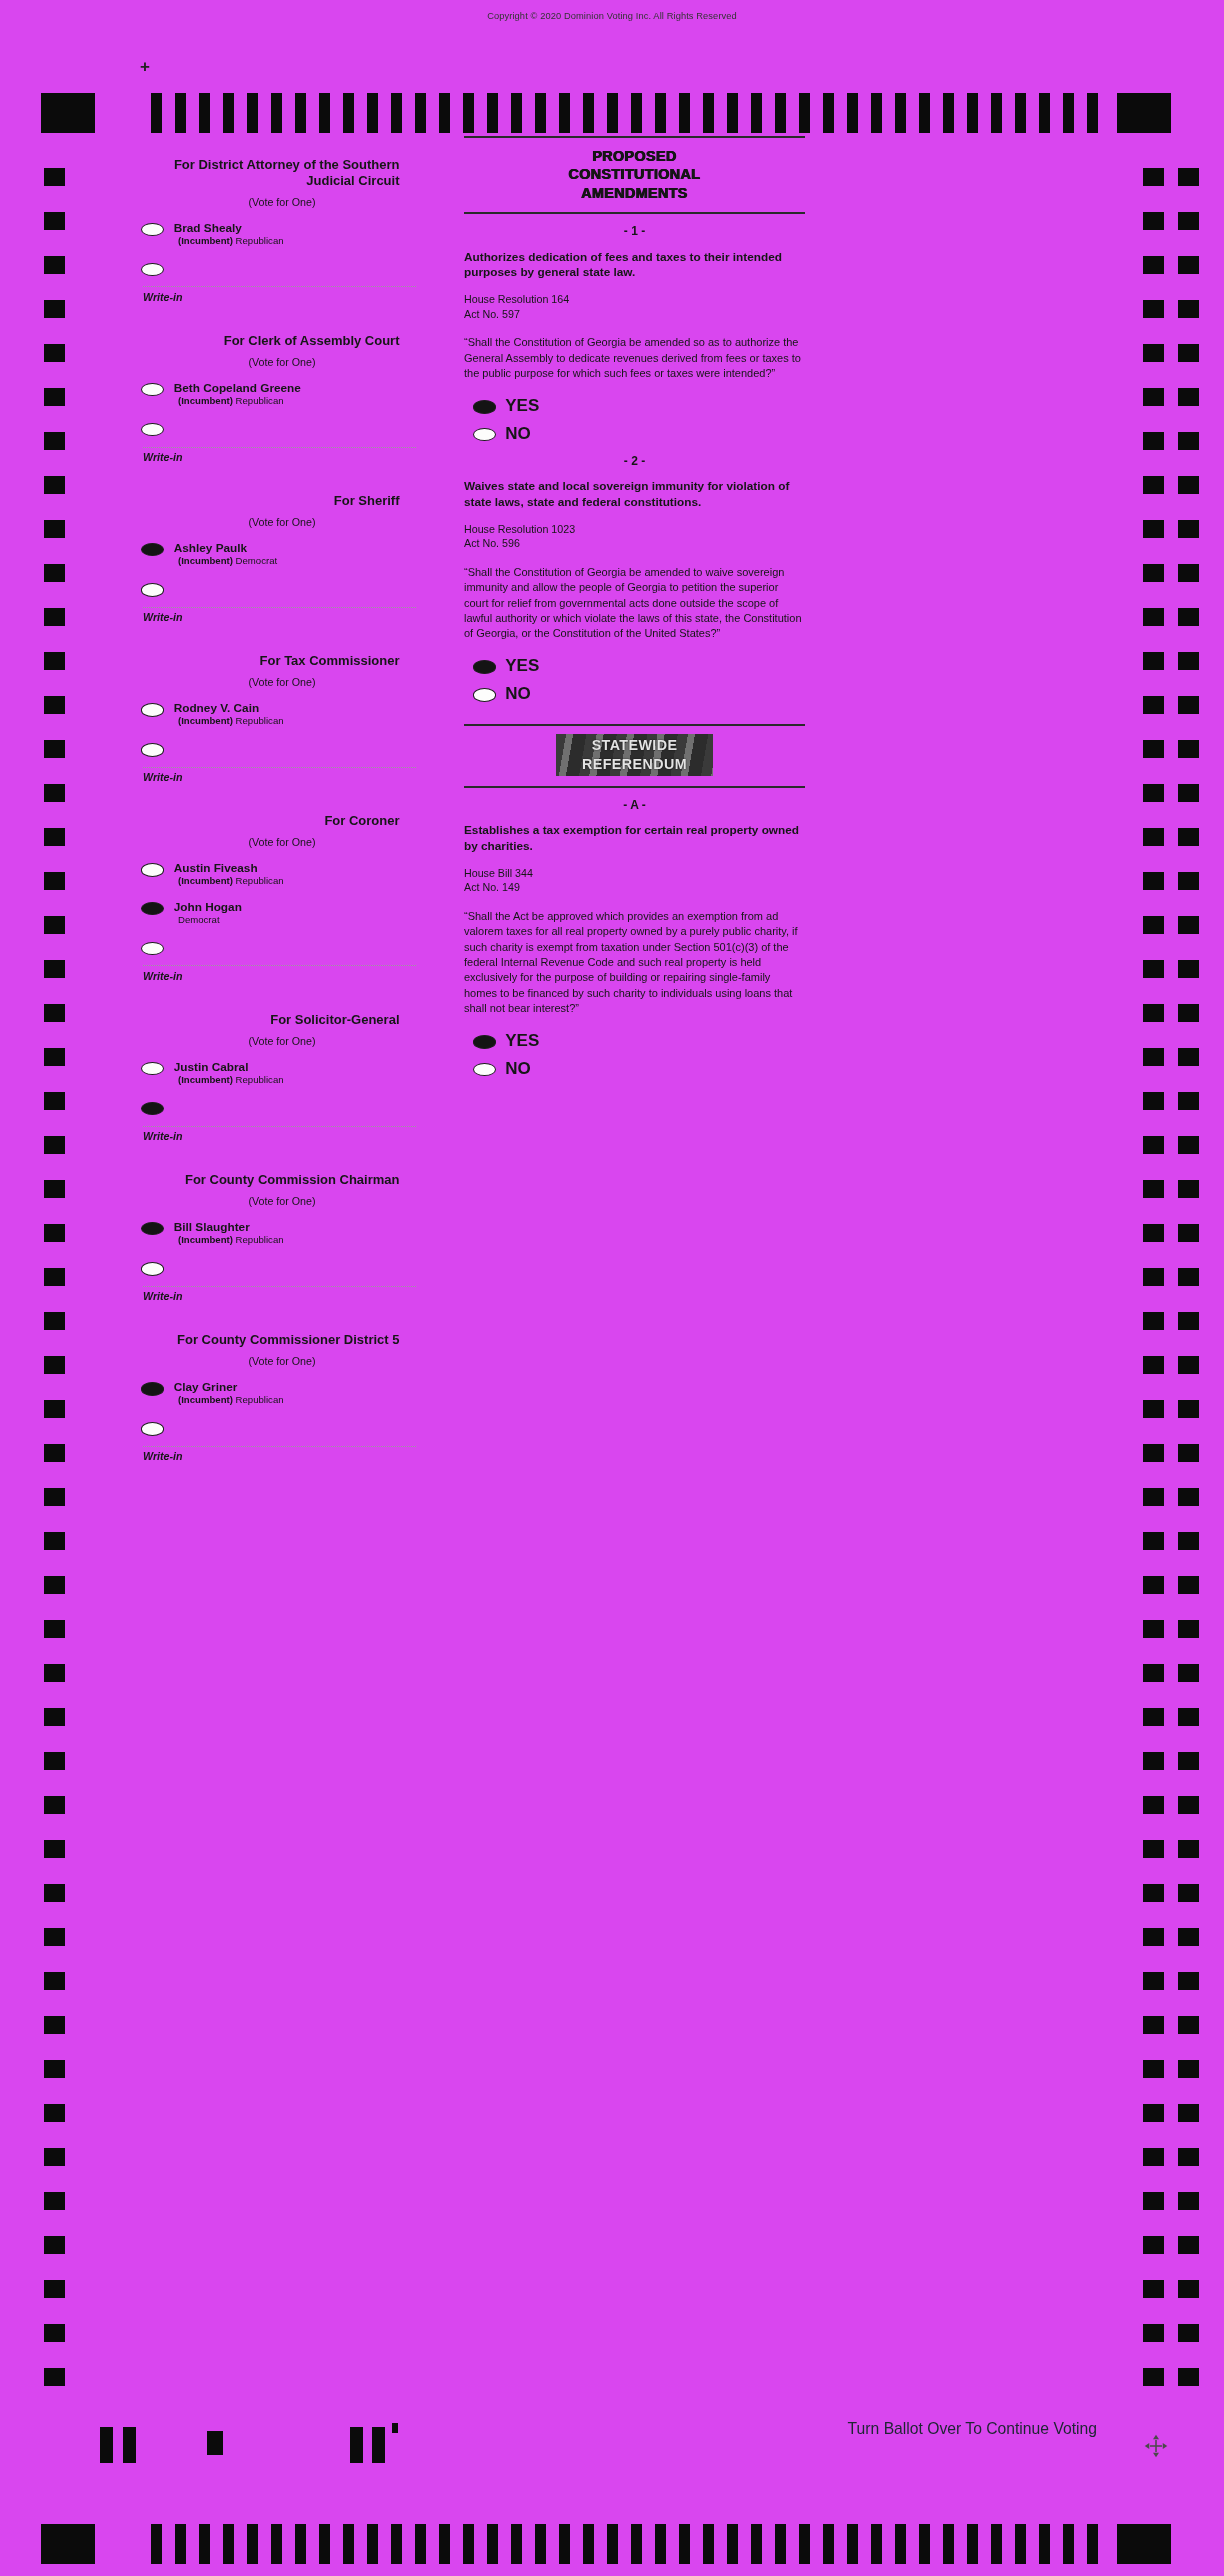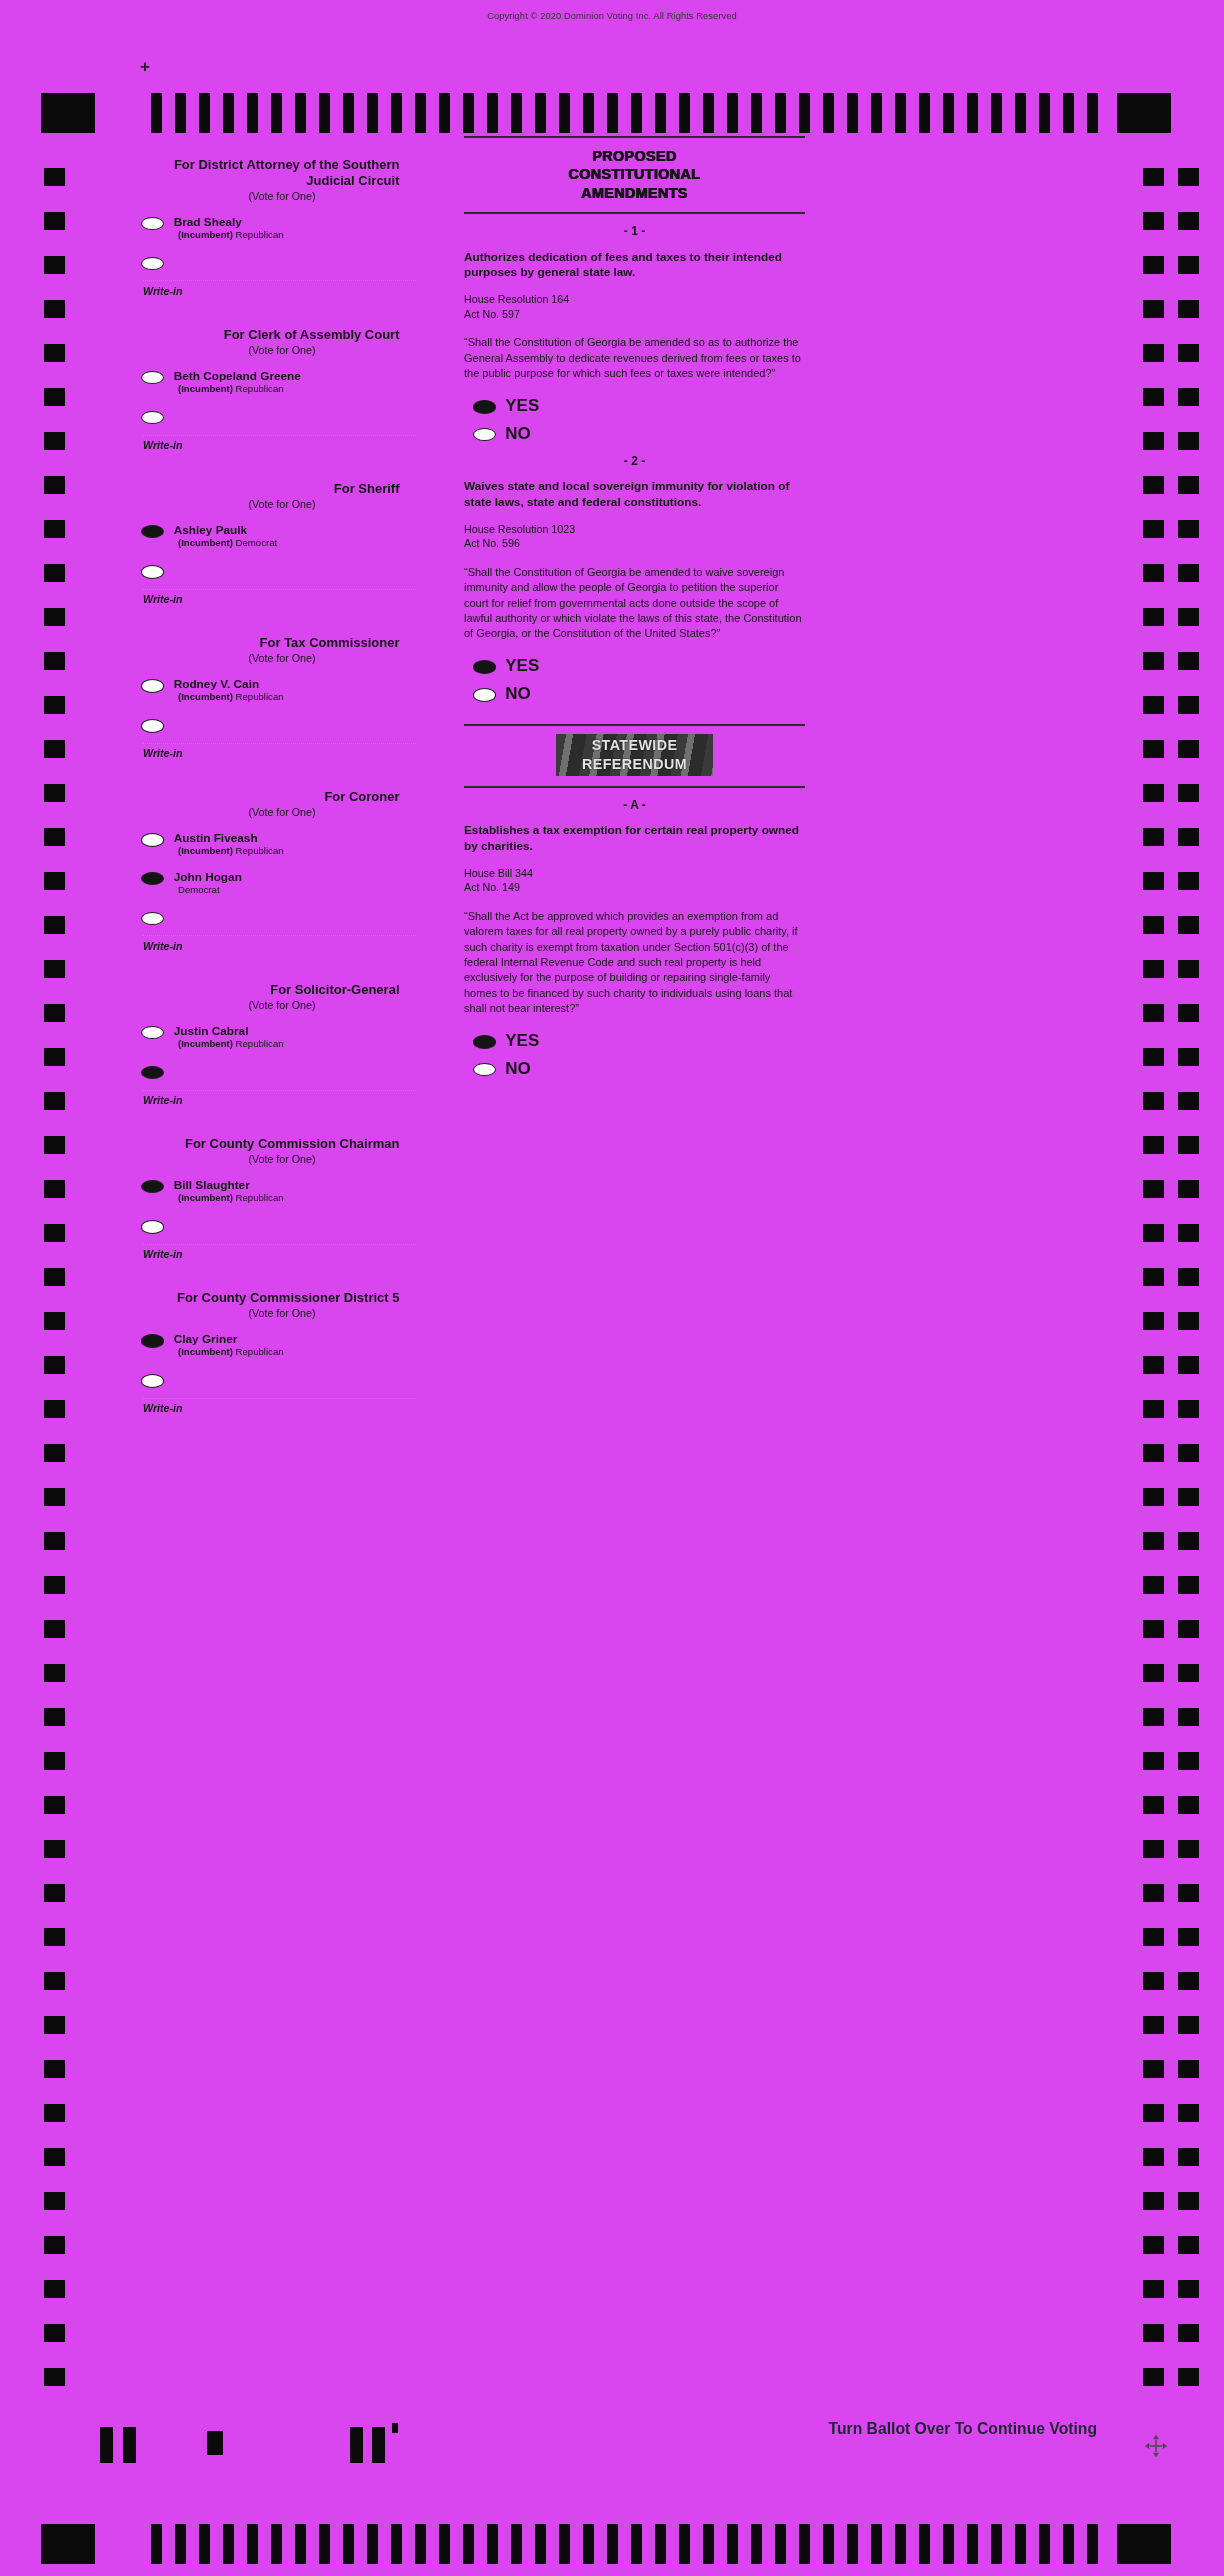--- a/index.html
+++ b/index.html
@@ -23,30 +23,30 @@
     background:repeating-linear-gradient(to bottom,#0b0b0b 0 18px,transparent 18px 44px);}
   .edge-left{left:44px;}
   .edge-right-1{left:1143px;}
   .edge-right-2{left:1178px;}
   .am1{left:100px;top:2427px;width:13px;height:36px;}
   .am2{left:123px;top:2427px;width:13px;height:36px;}
   .am3{left:207px;top:2431px;width:15.7px;height:24px;}
   .am4{left:350px;top:2427px;width:13px;height:36px;}
   .am5{left:372px;top:2427px;width:13px;height:36px;}
   .am6{left:392px;top:2423px;width:5.7px;height:10px;}
-  .footer-instruction{position:absolute;top:2420px;right:127px;font-size:15.7px;font-weight:700;color:#1d2632;}
+  .footer-instruction{position:absolute;top:2420px;right:127px;font-size:15.7px;font-weight:400;color:#1d2632;}
   .reg-mark{position:absolute;left:1144px;top:2434px;width:24px;height:24px;}
 
   
   .col-left{position:absolute;left:131px;top:157px;width:302px;}
   .col-right{position:absolute;left:464px;top:136px;width:341px;}
 
   .contest{margin-bottom:30px;}
   .c-title{font-size:13px;font-weight:700;text-align:right;line-height:1.22;margin:0 auto;max-width:235px;}
-  .c-sub{font-size:10.7px;text-align:center;margin-top:1px;margin-bottom:13px;}
+  .c-sub{font-size:10.7px;text-align:center;margin-top:7px;margin-bottom:13px;}
   .cand-row{display:flex;align-items:flex-start;margin:0 0 11.4px 10px;}
   .oval{width:21.4px;height:11.4px;border:1.8px solid #1d1d1d;border-radius:50%;background:#fdfdfc;
         flex:0 0 auto;margin-top:2.1px;display:inline-block;}
   .oval.filled{background:#141414;}
   .cand-text{margin-left:9.3px;}
   .cand-name{font-size:11.8px;font-weight:700;line-height:1.2;}
   .cand-detail{font-size:9.6px;margin-left:4.3px;line-height:1.35;}
   .cand-detail .note{font-weight:700;}
   .writein-oval-row{margin-top:13px;margin-bottom:4.3px;min-height:17px;}
   .writein{margin-left:12px;margin-top:5.7px;font-style:italic;}

